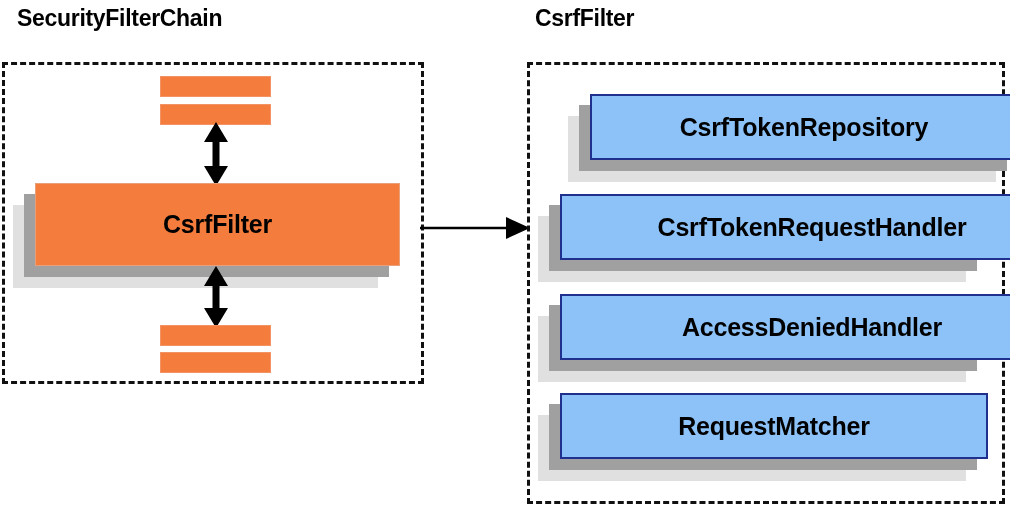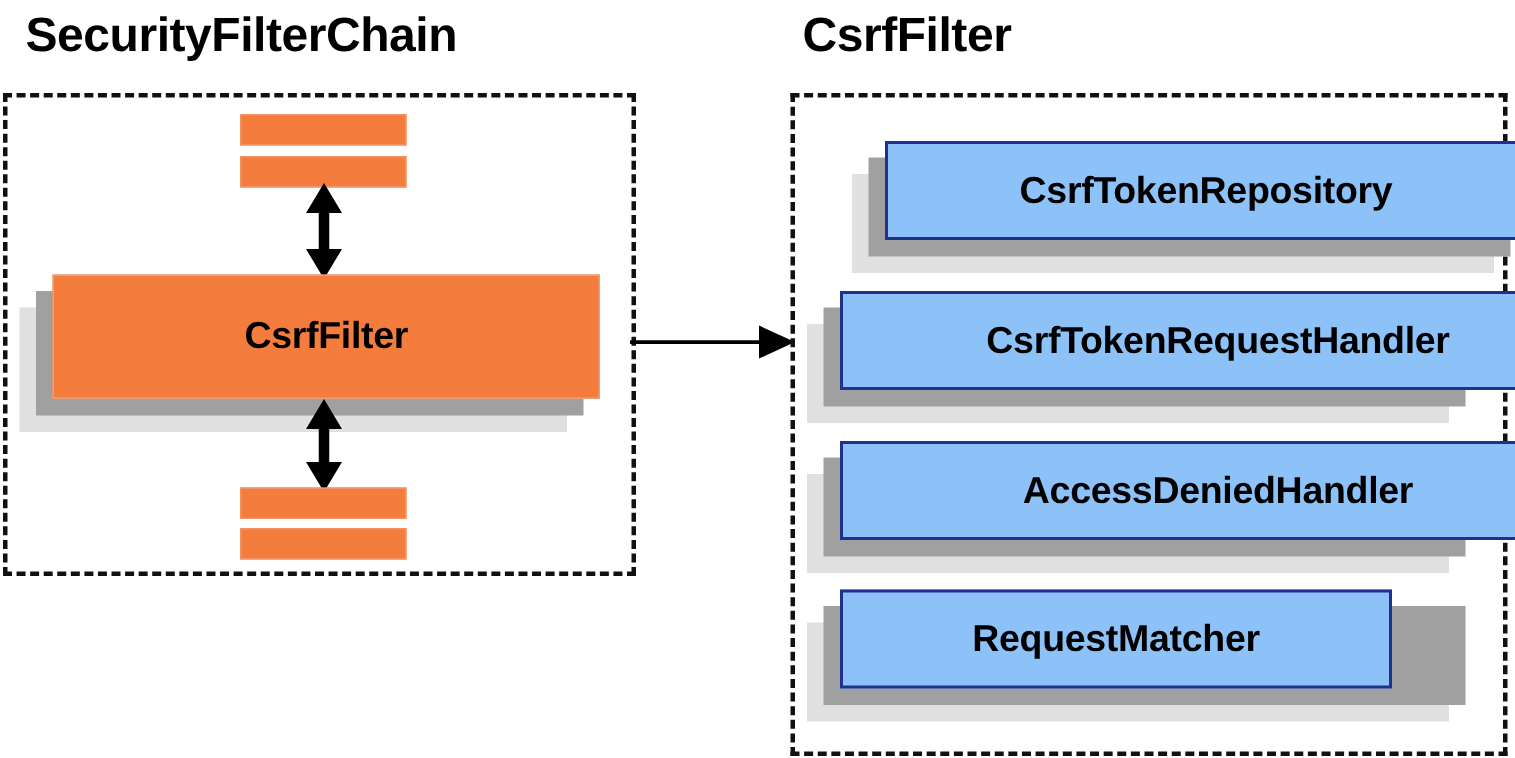--- a/index.html
+++ b/index.html
@@ -15,21 +15,21 @@
     width: 1010px;
     height: 505px;
     background: #ffffff;
     overflow: hidden;
   }
 
   
   .group-title {
     position: absolute;
     font-weight: bold;
-    font-size: 32px;
+    font-size: 23px;
     color: #000000;
     letter-spacing: -0.3px;
     white-space: nowrap;
     line-height: 1;
   }
   #title-left  { left: 17px;  top: 7px; }
   #title-right { left: 535px; top: 7px; }
 
   
   .dashed-box {
@@ -160,21 +160,21 @@
   </div>
 
   <div class="node node-blue" style="left:560px; top:294px; width:504px; height:66px;">
     <div class="shade-far" style="left:-22px; top:22px; width:428px; height:66px;"></div>
     <div class="shade-near" style="left:-11px; top:11px; width:428px; height:66px;"></div>
     <div class="face">
       <span class="label">AccessDeniedHandler</span>
     </div>
   </div>
 
-  <div class="node node-blue" style="left:560px; top:393px; width:368px; height:66px;">
+  <div class="node node-blue" style="left:560px; top:393px; width:428px; height:66px;">
     <div class="shade-far" style="left:-22px; top:22px; width:428px; height:66px;"></div>
     <div class="shade-near" style="left:-11px; top:11px; width:428px; height:66px;"></div>
     <div class="face">
       <span class="label">RequestMatcher</span>
     </div>
   </div>
 
 </div>
 
 </body></html>

